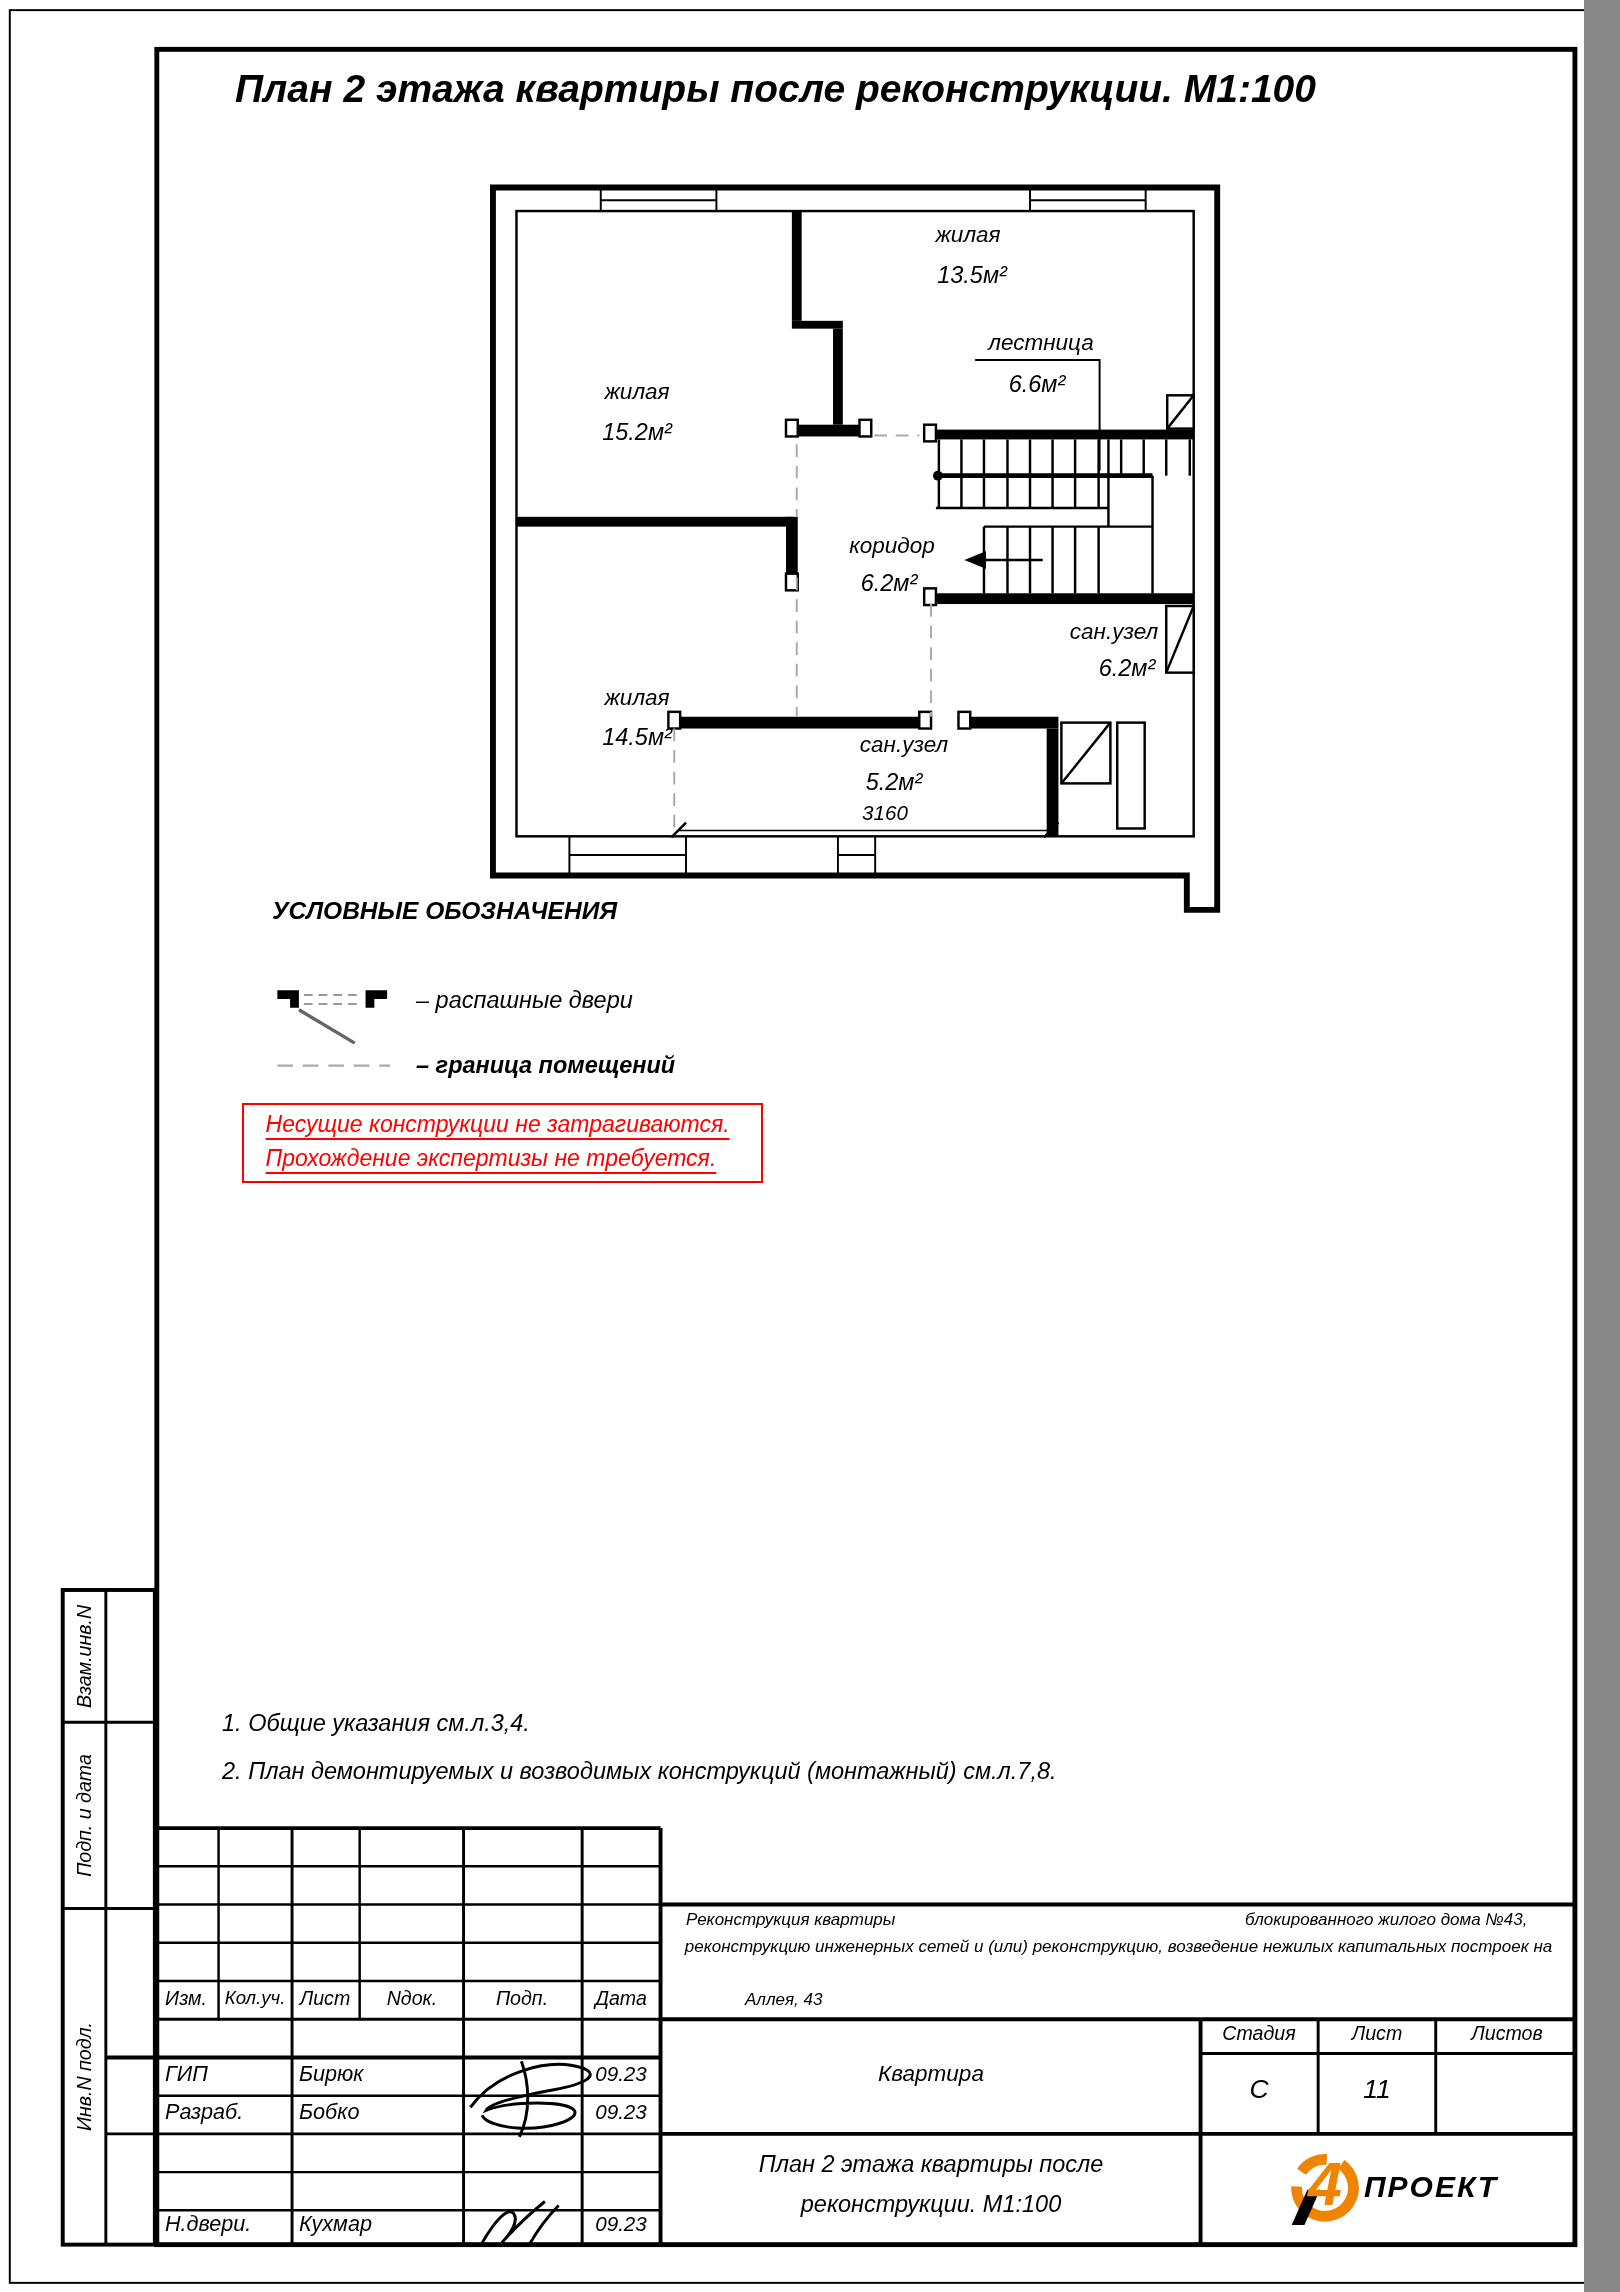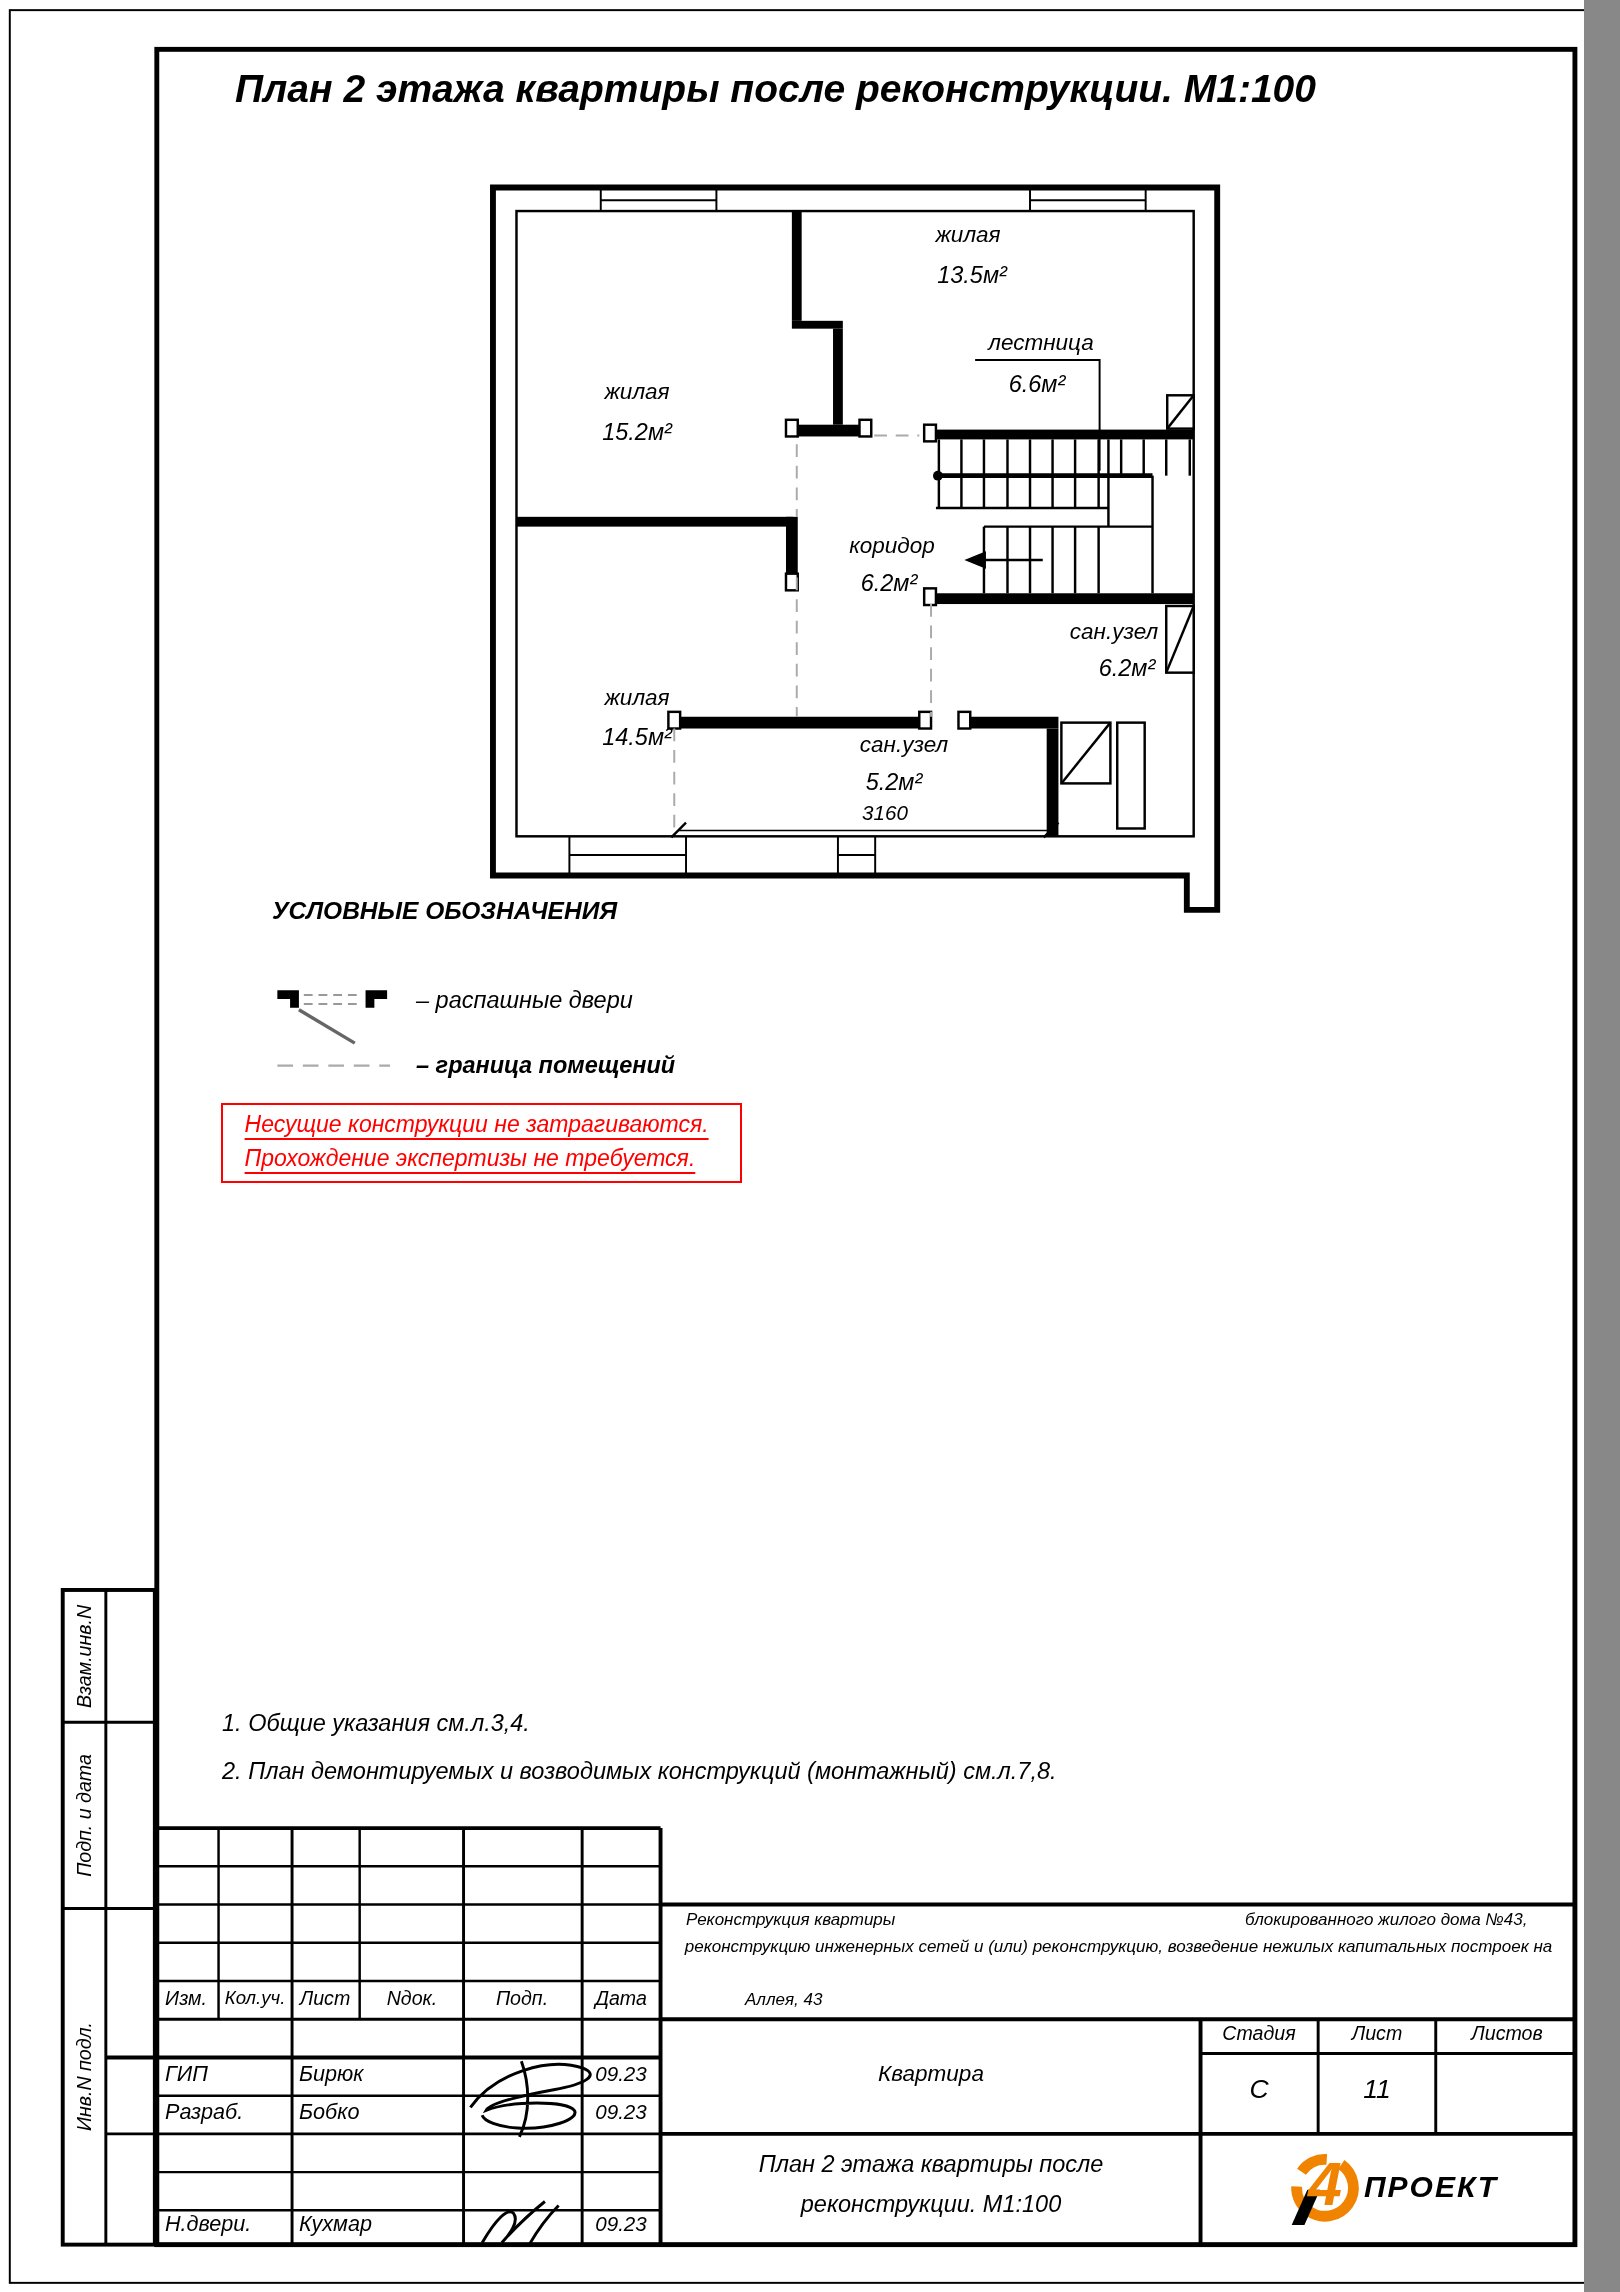--- a/index.html
+++ b/index.html
@@ -3,21 +3,21 @@
 <meta charset="utf-8">
 <style>
   html,body{margin:0;padding:0;background:#888;}
   .page{position:relative;width:1584px;height:2293px;background:#fff;overflow:hidden;
         font-family:"Liberation Sans",sans-serif;}
   svg{position:absolute;left:0;top:0;}
   .t{position:absolute;white-space:nowrap;font-style:italic;color:#000;line-height:1.05;}
   .cx{transform:translateX(-50%);}
   .ctr{text-align:center;}
   .red{color:#f00;text-decoration:underline;text-decoration-thickness:2px;text-underline-offset:5.9px;}
-  .warnbox{position:absolute;left:221px;top:1103px;width:517px;height:76px;border:2.9px solid #f00;}
+  .warnbox{position:absolute;left:242px;top:1103px;width:517px;height:76px;border:2.9px solid #f00;}
   .rot{position:absolute;display:flex;align-items:center;justify-content:center;}
   .rot>span{transform:rotate(-90deg);white-space:nowrap;font-style:italic;font-size:19.6px;}
   .logo-word{font-weight:800;font-style:italic;letter-spacing:2px;}
 </style>
 </head>
 <body>
 
 <div class="page">
 
   <svg width="1620" height="2293" viewBox="0 0 1653 2339">

